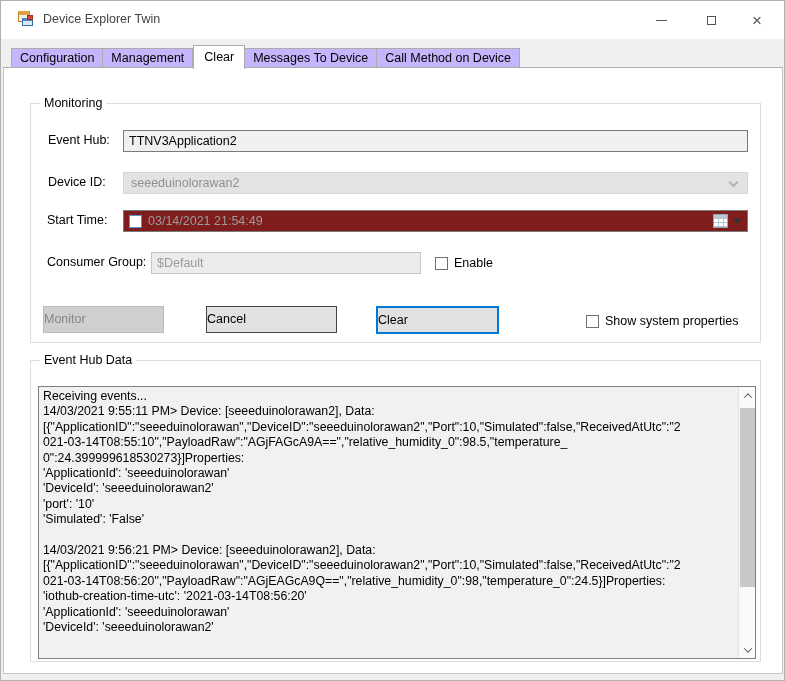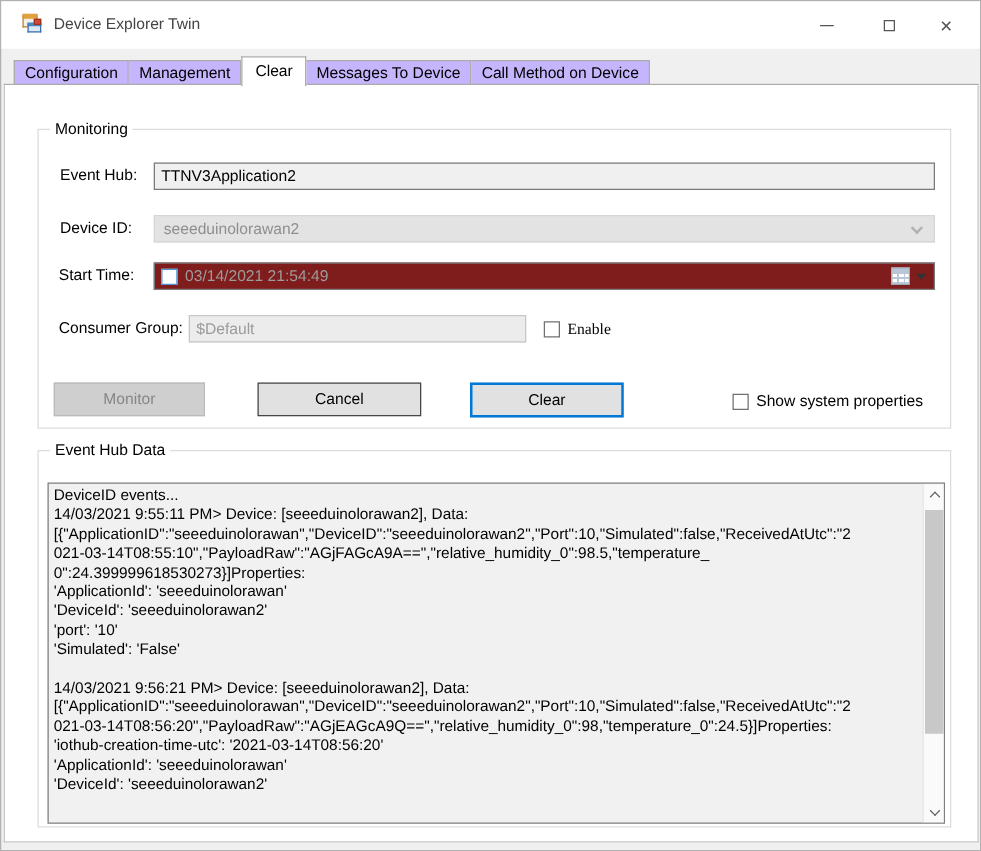--- a/index.html
+++ b/index.html
@@ -49,24 +49,24 @@
   .cal-wrap { position:absolute; right:6px; top:3px; display:flex; align-items:center; }
   .cal-icon { width:15px; height:14px; border:1px solid #97a6b6; background:
       linear-gradient(#b9c6d6 0 4px, transparent 4px),
       linear-gradient(90deg, transparent 0 4px, #b9c6d6 4px 5px, transparent 5px 9px, #b9c6d6 9px 10px, transparent 10px),
       linear-gradient(transparent 0 7px, #b9c6d6 7px 8px, transparent 8px 11px, #b9c6d6 11px 12px, transparent 12px);
       background-color:#fff; }
   .cal-arrow { width:0; height:0; border-left:4px solid transparent; border-right:4px solid transparent;
                border-top:5px solid #333; margin-left:5px; }
   .tb-consumer { left:120px; top:148px; width:270px; background:#ececec; border:1px solid #c6c6c6; color:#9b9b9b; line-height:20px; padding-left:5px; }
   .chk-row { position:absolute; display:flex; align-items:center; gap:6px; font-size:12.5px; color:#000; }
-  .chk-enable { left:404px; top:152px;font-family:Liberation Serif, serif; }
+  .chk-enable { left:404px; top:152px; }
   .chk-sysprops { left:555px; top:210px; }
   
-  .btn { position:absolute; top:202px; height:27px; font-size:12.5px; text-align:center; line-height:25px; cursor:default; }
+  .btn { position:absolute; top:202px; height:27px; font-size:12.5px; text-align:left; line-height:25px; cursor:default; }
   .btn-monitor { left:12px; width:121px; background:#cfcfcf; border:1px solid #bababa; color:#868686; }
   .btn-cancel  { left:175px; width:131px; background:#e1e1e1; border:1px solid #454545; color:#000; }
   .btn-clear   { left:345px; width:123px; height:28px; background:#e1e1e1; border:2px solid #0078d7; color:#000; line-height:24px; }
   
   .log-area { position:absolute; left:7px; top:25px; width:718px; height:273px;
               background:#f1f1f1; border:1px solid #7f7f7f; overflow:hidden; }
   .log-lines { position:absolute; left:4px; top:2px; right:21px; font-size:12.3px; line-height:15.4px; color:#000; }
   .log-lines div { white-space:pre; overflow:hidden; }
   .scrollbar { position:absolute; right:0; top:0; width:17px; height:100%; background:#fafafa; border-left:1px solid #e3e3e3; }
   .sb-btn { position:absolute; left:0; width:17px; height:17px; display:flex; align-items:center; justify-content:center; }
@@ -144,21 +144,21 @@
       <div class="chk-row chk-sysprops">
         <span class="checkbox"></span>
         <span>Show system properties</span>
       </div>
     </div>
 
     <div class="groupbox gb-eventhub">
       <div class="gb-label">Event Hub Data</div>
       <div class="log-area">
         <div class="log-lines">
-            <div>DeviceID events...</div>
+            <div>Receiving events...</div>
             <div>14/03/2021 9:55:11 PM&gt; Device: [seeeduinolorawan2], Data:</div>
             <div>[{"ApplicationID":"seeeduinolorawan","DeviceID":"seeeduinolorawan2","Port":10,"Simulated":false,"ReceivedAtUtc":"2</div>
             <div>021-03-14T08:55:10","PayloadRaw":"AGjFAGcA9A==","relative_humidity_0":98.5,"temperature_</div>
             <div>0":24.399999618530273}]Properties:</div>
             <div>'ApplicationId': 'seeeduinolorawan'</div>
             <div>'DeviceId': 'seeeduinolorawan2'</div>
             <div>'port': '10'</div>
             <div>'Simulated': 'False'</div>
             <div>&nbsp;</div>
             <div>14/03/2021 9:56:21 PM&gt; Device: [seeeduinolorawan2], Data:</div>

